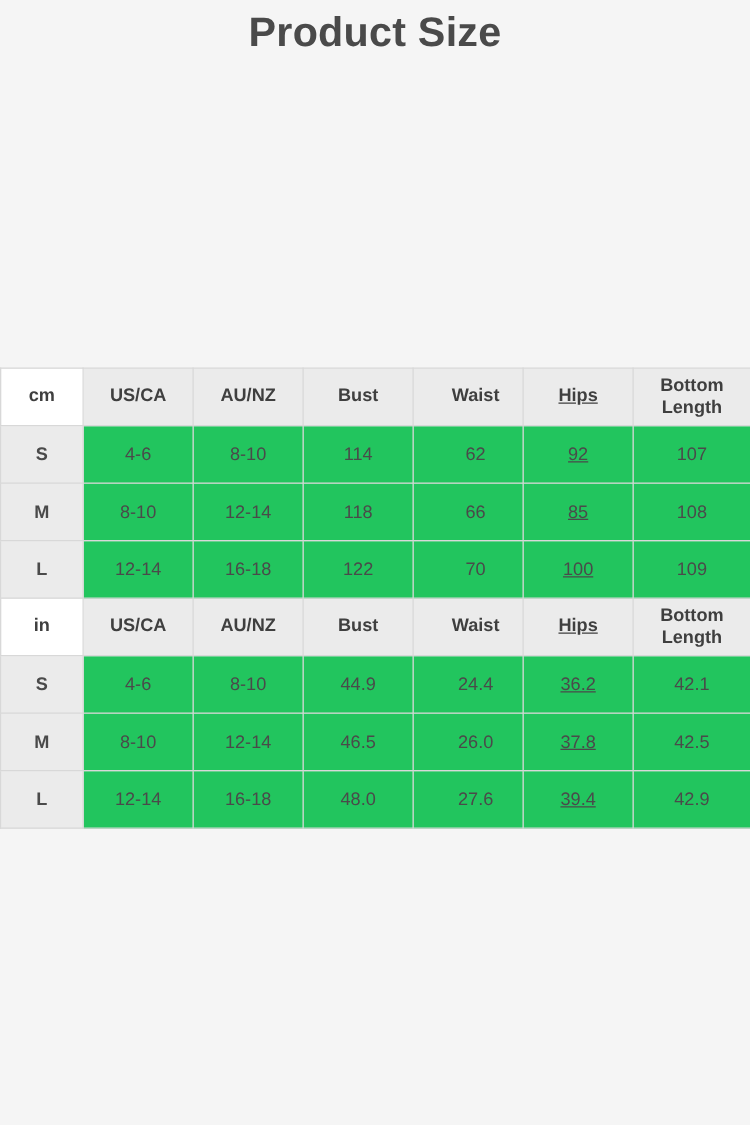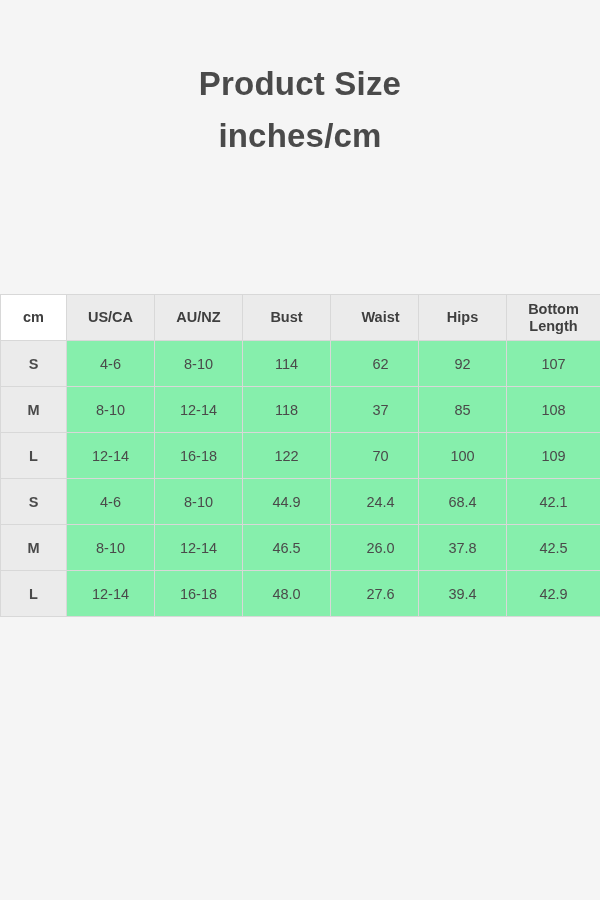--- a/index.html
+++ b/index.html
@@ -14,21 +14,20 @@
     color: #444444;
     overflow: hidden;
   }
   .page {
     position: relative;
     width: 600px;
     height: 900px;
     box-sizing: border-box;
   }
   .title-block {
-    padding-top: 58px;
     text-align: center;
   }
   .title-line {
     font-size: 33px;
     font-weight: bold;
     color: #4a4a4a;
     line-height: 52px;
     letter-spacing: 0.2px;
   }
   .table-wrap {
@@ -44,29 +43,29 @@
   }
   table.size-table td {
     border: 1px solid #d8d8d8;
     height: 46px;
     text-align: center;
     vertical-align: middle;
     font-size: 14.5px;
     color: #4a4a4a;
     padding: 2px 4px;
     box-sizing: border-box;
-    background: #86efac;
+    background: #22c55e;
   }
   
   table.size-table td.col-0 { width: 66px; }
   table.size-table td.col-1 { width: 88px; margin-left: 24px; }
   table.size-table td.col-2 { width: 88px; }
   table.size-table td.col-3 { width: 88px; margin-top: 32px; }
   table.size-table td.col-4 { width: 88px; padding-left: 16px; }
-  table.size-table td.col-5 { width: 88px; }
+  table.size-table td.col-5 { width: 88px; text-decoration: underline; }
   table.size-table td.col-6 { width: 94px; }
 
   tr.header-row td {
     background: #ebebeb;
     font-weight: bold;
     font-size: 14.5px;
     color: #3f3f3f;
     line-height: 17px;
   }
   tr.header-row td.unit-cell {
@@ -81,21 +80,20 @@
     line-height: 17px;
   }
 </style>
 </head>
 <body>
 
 <div class="page">
 
   <div class="title-block">
     <div class="title-line">Product Size</div>
-    <div class="title-line">inches/cm</div>
   </div>
 
   <div class="table-wrap">
     <table class="size-table">
       <tbody>
 
         <tr class="header-row">
           <td class="col-0 unit-cell">cm</td>
           <td class="col-1">US/CA</td>
           <td class="col-2">AU/NZ</td>
@@ -115,42 +113,54 @@
           <td class="col-3">114</td>
           <td class="col-4">62</td>
           <td class="col-5">92</td>
           <td class="col-6">107</td>
         </tr>
         <tr class="data-row">
           <td class="col-0">M</td>
           <td class="col-1">8-10</td>
           <td class="col-2">12-14</td>
           <td class="col-3">118</td>
-          <td class="col-4">37</td>
+          <td class="col-4">66</td>
           <td class="col-5">85</td>
           <td class="col-6">108</td>
         </tr>
         <tr class="data-row">
           <td class="col-0">L</td>
           <td class="col-1">12-14</td>
           <td class="col-2">16-18</td>
           <td class="col-3">122</td>
           <td class="col-4">70</td>
           <td class="col-5">100</td>
           <td class="col-6">109</td>
         </tr>
 
+        <tr class="header-row">
+          <td class="col-0 unit-cell">in</td>
+          <td class="col-1">US/CA</td>
+          <td class="col-2">AU/NZ</td>
+          <td class="col-3">Bust</td>
+          <td class="col-4">Waist</td>
+          <td class="col-5">Hips</td>
+          <td class="col-6">
+              <span class="two-line">Bottom</span>
+              <span class="two-line">Length</span>
+            </td>
+        </tr>
 
         <tr class="data-row">
           <td class="col-0">S</td>
           <td class="col-1">4-6</td>
           <td class="col-2">8-10</td>
           <td class="col-3">44.9</td>
           <td class="col-4">24.4</td>
-          <td class="col-5">68.4</td>
+          <td class="col-5">36.2</td>
           <td class="col-6">42.1</td>
         </tr>
         <tr class="data-row">
           <td class="col-0">M</td>
           <td class="col-1">8-10</td>
           <td class="col-2">12-14</td>
           <td class="col-3">46.5</td>
           <td class="col-4">26.0</td>
           <td class="col-5">37.8</td>
           <td class="col-6">42.5</td>

